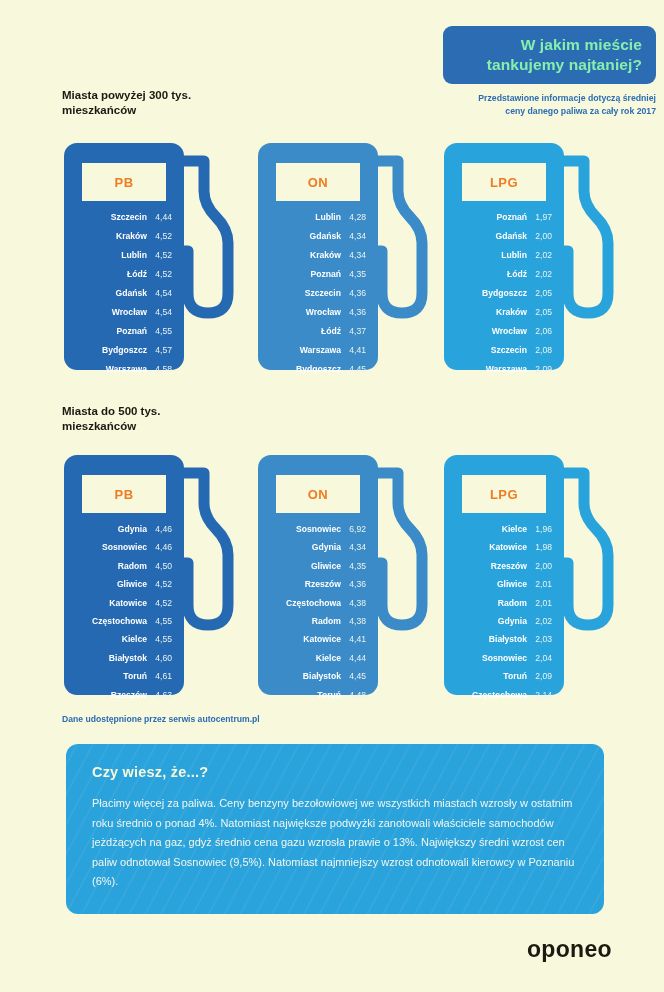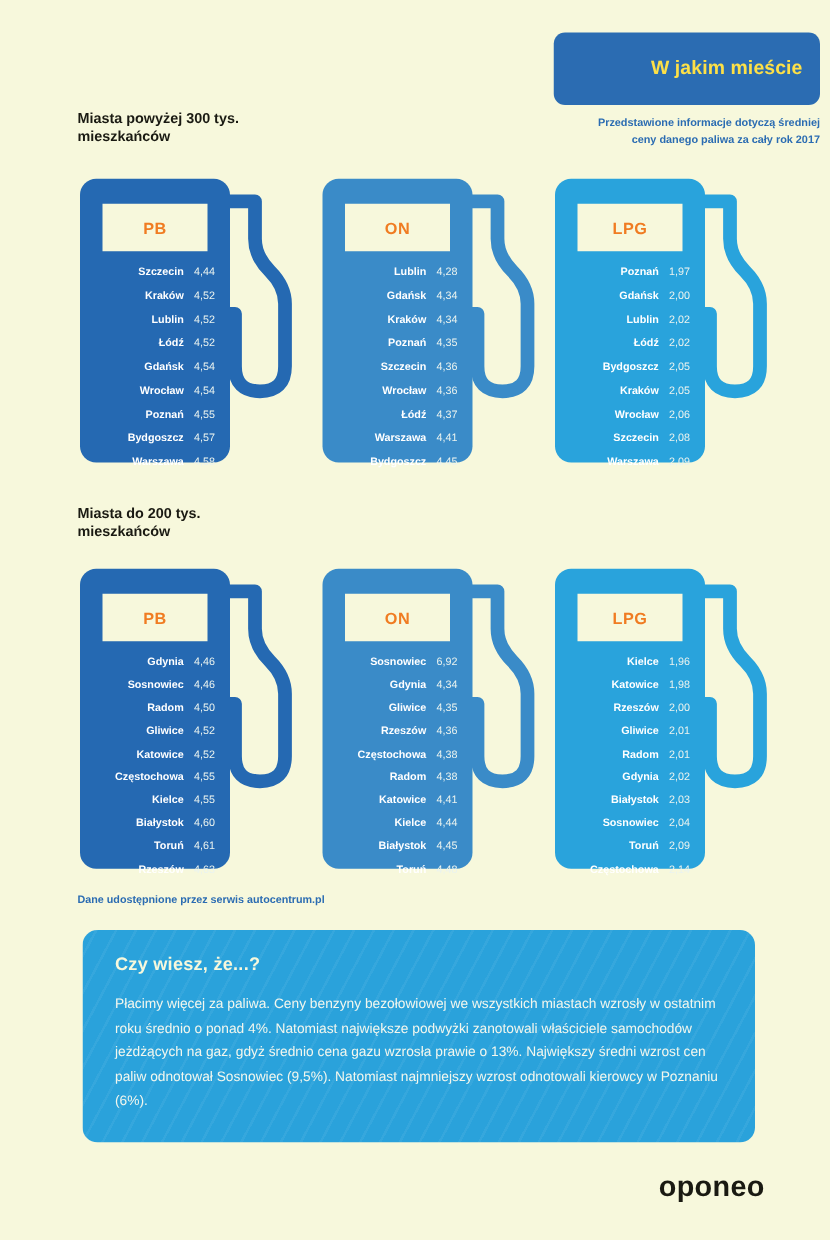--- a/index.html
+++ b/index.html
@@ -14,21 +14,21 @@
   .page{position:relative;width:664px;height:992px;}
 
   
   .header-badge{
     position:absolute;left:443px;top:26px;width:213px;height:58px;
     background:#2B6CB2;border-radius:9px;
     display:flex;flex-direction:column;align-items:flex-end;justify-content:center;
     padding-right:14px;box-sizing:border-box;
   }
   .header-badge div{
-    color:#fde047;font-weight:bold;font-size:15.5px;line-height:20px;letter-spacing:.1px;
+    color:#86efac;font-weight:bold;font-size:15.5px;line-height:20px;letter-spacing:.1px;
     text-align:center;white-space:nowrap;
   }
   .header-sub{
     position:absolute;left:420px;top:92px;width:236px;
     text-align:right;color:#2B6CB2;font-weight:bold;font-size:8.7px;line-height:12.5px;
   }
   .header-sub span{display:block;text-align:right;}
 
   
   .section-title{
@@ -88,29 +88,30 @@
     color:#1a1a12;font-size:23px;font-weight:bold;letter-spacing:.3px;
   }
 </style>
 </head>
 <body>
 
 <div class="page">
 
   <div class="header-badge">
     <div>W jakim mieście</div>
+    <div>tankujemy najtaniej?</div>
   </div>
   <div class="header-sub">
     <span>Przedstawione informacje dotyczą średniej</span>
     <span>ceny danego paliwa za cały rok 2017</span>
   </div>
 
   <div class="section-title" id="sec1-title">Miasta powyżej 300 tys.
 mieszkańców</div>
-  <div class="section-title" id="sec2-title">Miasta do 200 tys.
+  <div class="section-title" id="sec2-title">Miasta do 500 tys.
 mieszkańców</div>
 
   <div id="pumps">
       <div class="pump" style="left: 64px; top: 143px; width: 182px; height: 227px;">
         <svg class="nozzle" width="182" height="227">
           <path d="M114 18 L140 18 L140 48 Q140 62 152 74 Q164 86 164 100 L164 150 Q164 170 144 170 Q124 170 124 150 L124 108 L114 108" fill="none" stroke="#2569B2" stroke-width="11" stroke-linecap="butt" stroke-linejoin="round"></path>
         </svg>
         <div class="body" style="width: 120px; height: 227px; background: rgb(37, 105, 178);"></div>
         <div class="screen" style="left: 18px; top: 20px; width: 84px; height: 38px; display: flex; align-items: center;">
           <span>PB</span>

